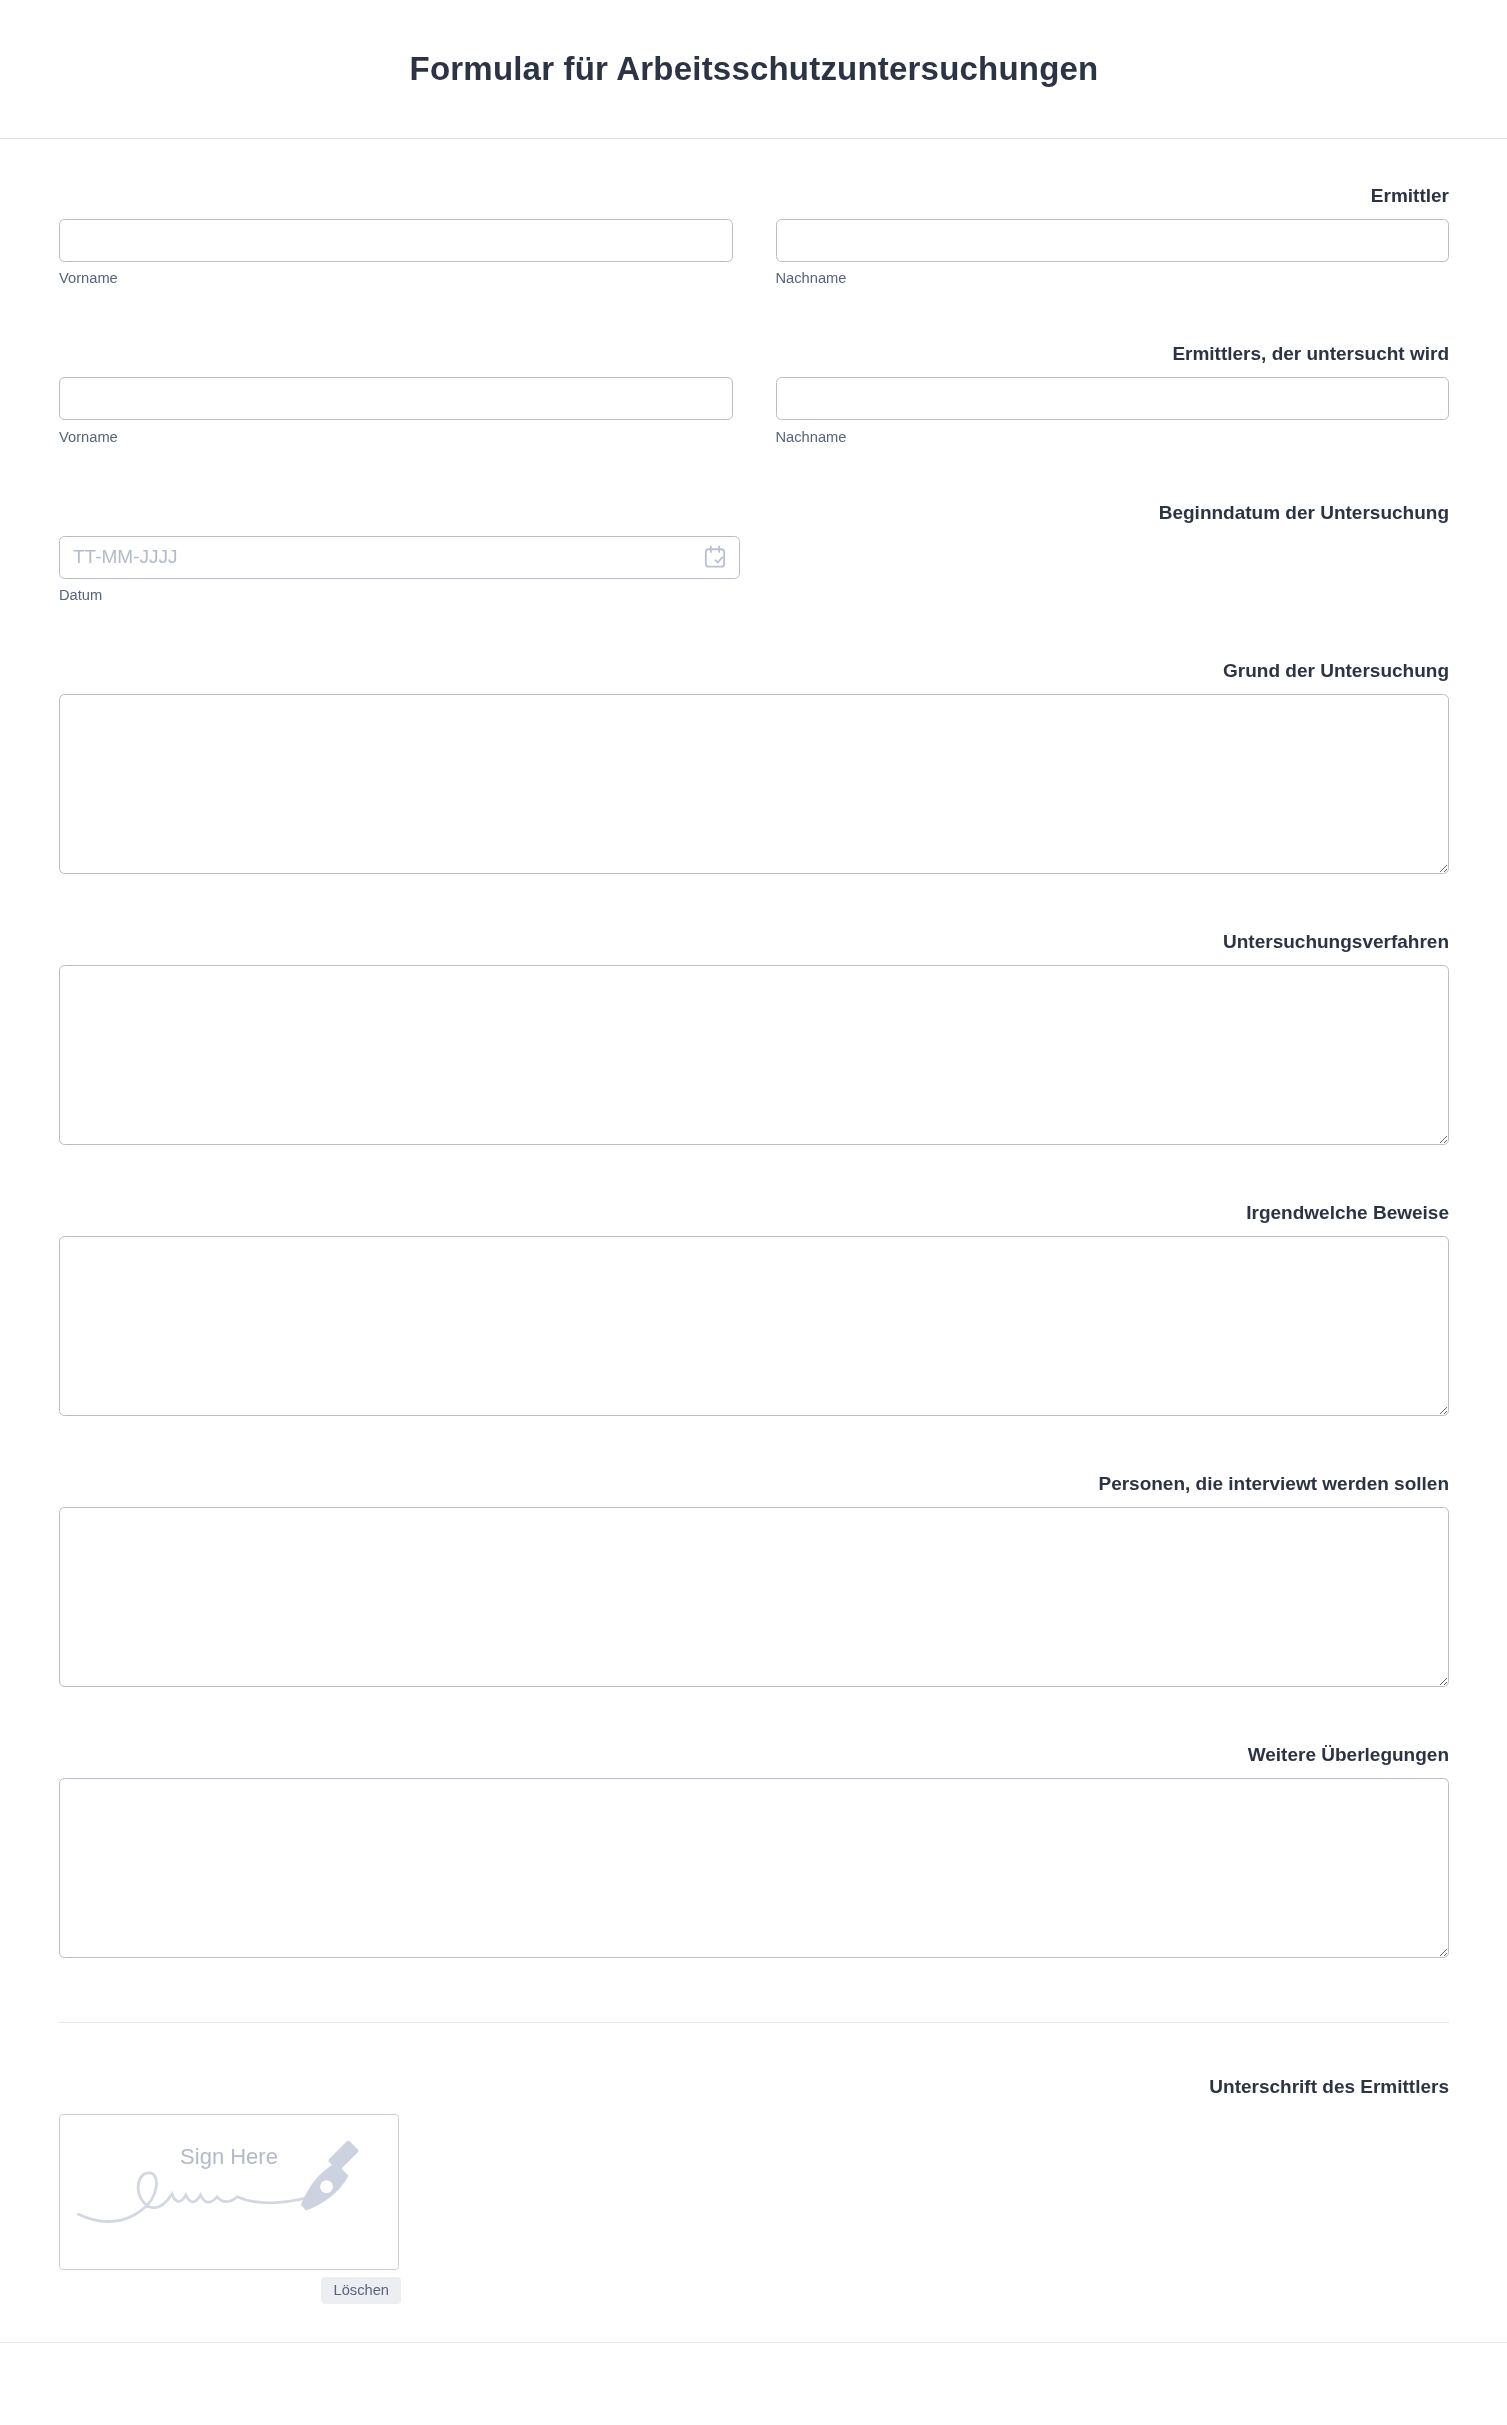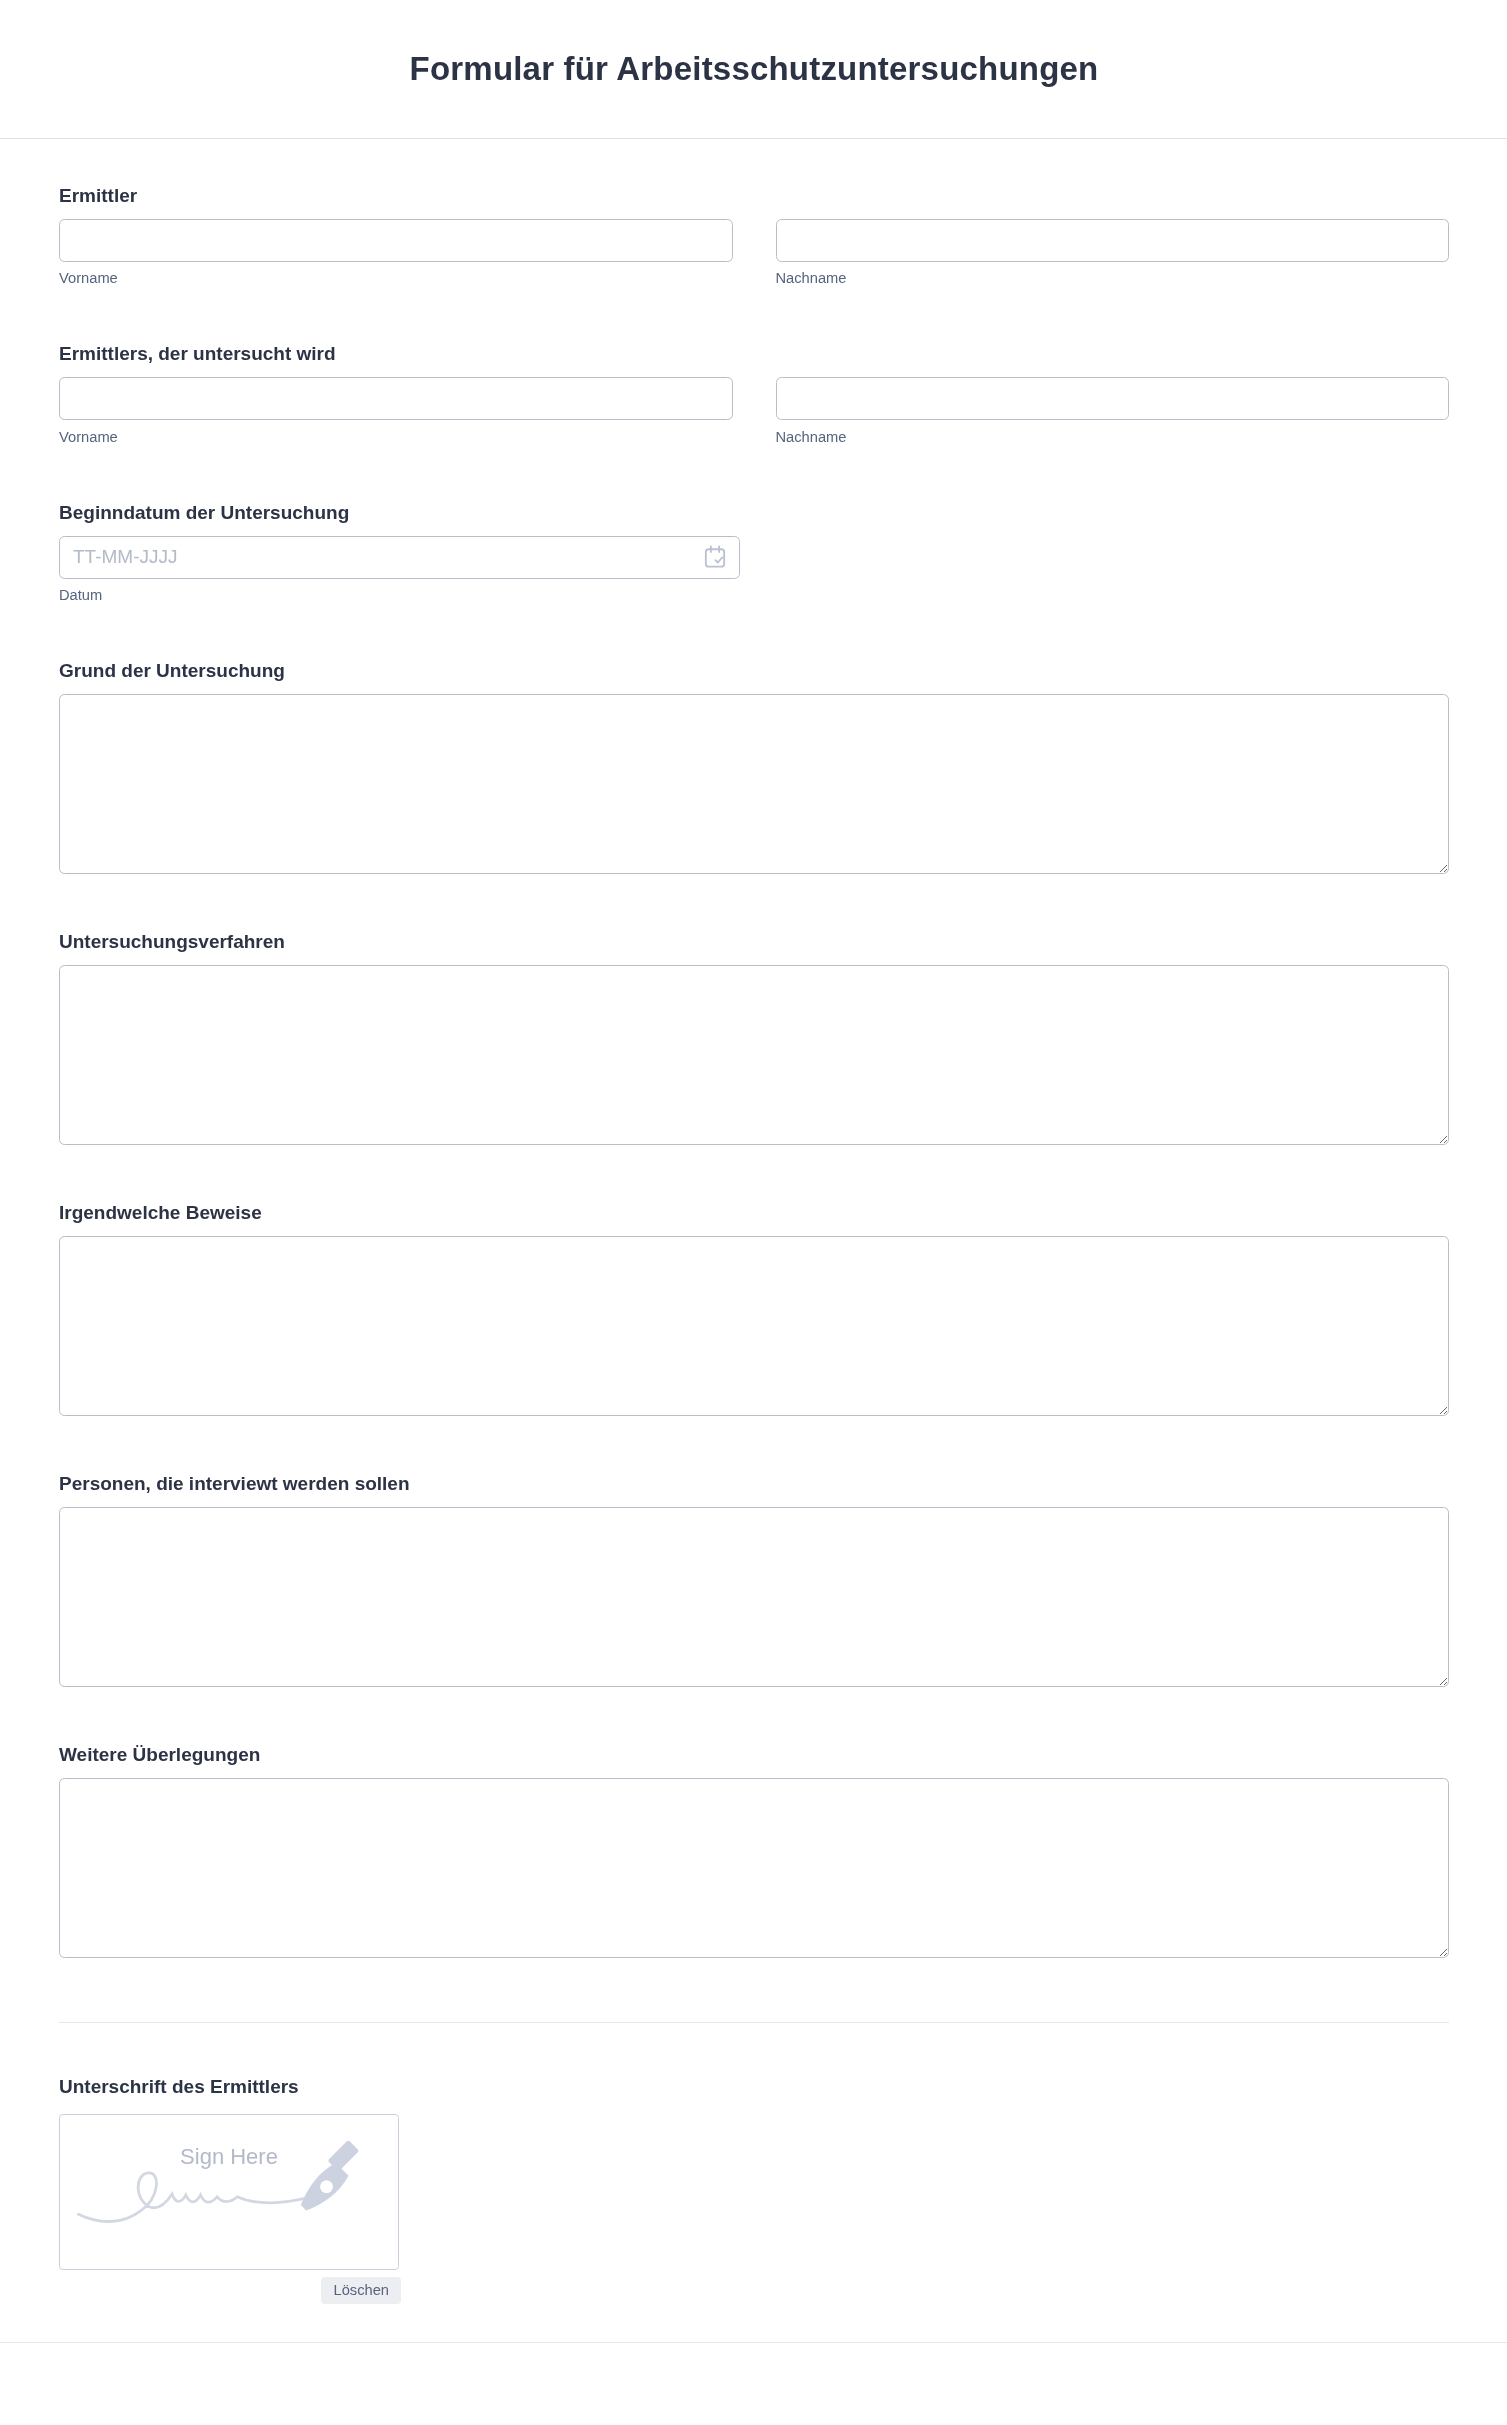--- a/index.html
+++ b/index.html
@@ -30,20 +30,21 @@
   }
 
   
   .form { padding: 46px 59px 0 59px; }
   .group { margin-bottom: 57px; }
   .label {
     font-size: 19px;
     font-weight: 600;
     color: #2c3345;
     margin-bottom: 12px;
+    text-align: right;
   }
   .row { display: flex; gap: 43px; justify-content: center; }
   .col { flex: 1; min-width: 0; }
 
   input.text {
     display: block;
     width: 100%;
     box-sizing: border-box;
     height: 43px;
     border: 0.9px solid #b8bec9;

